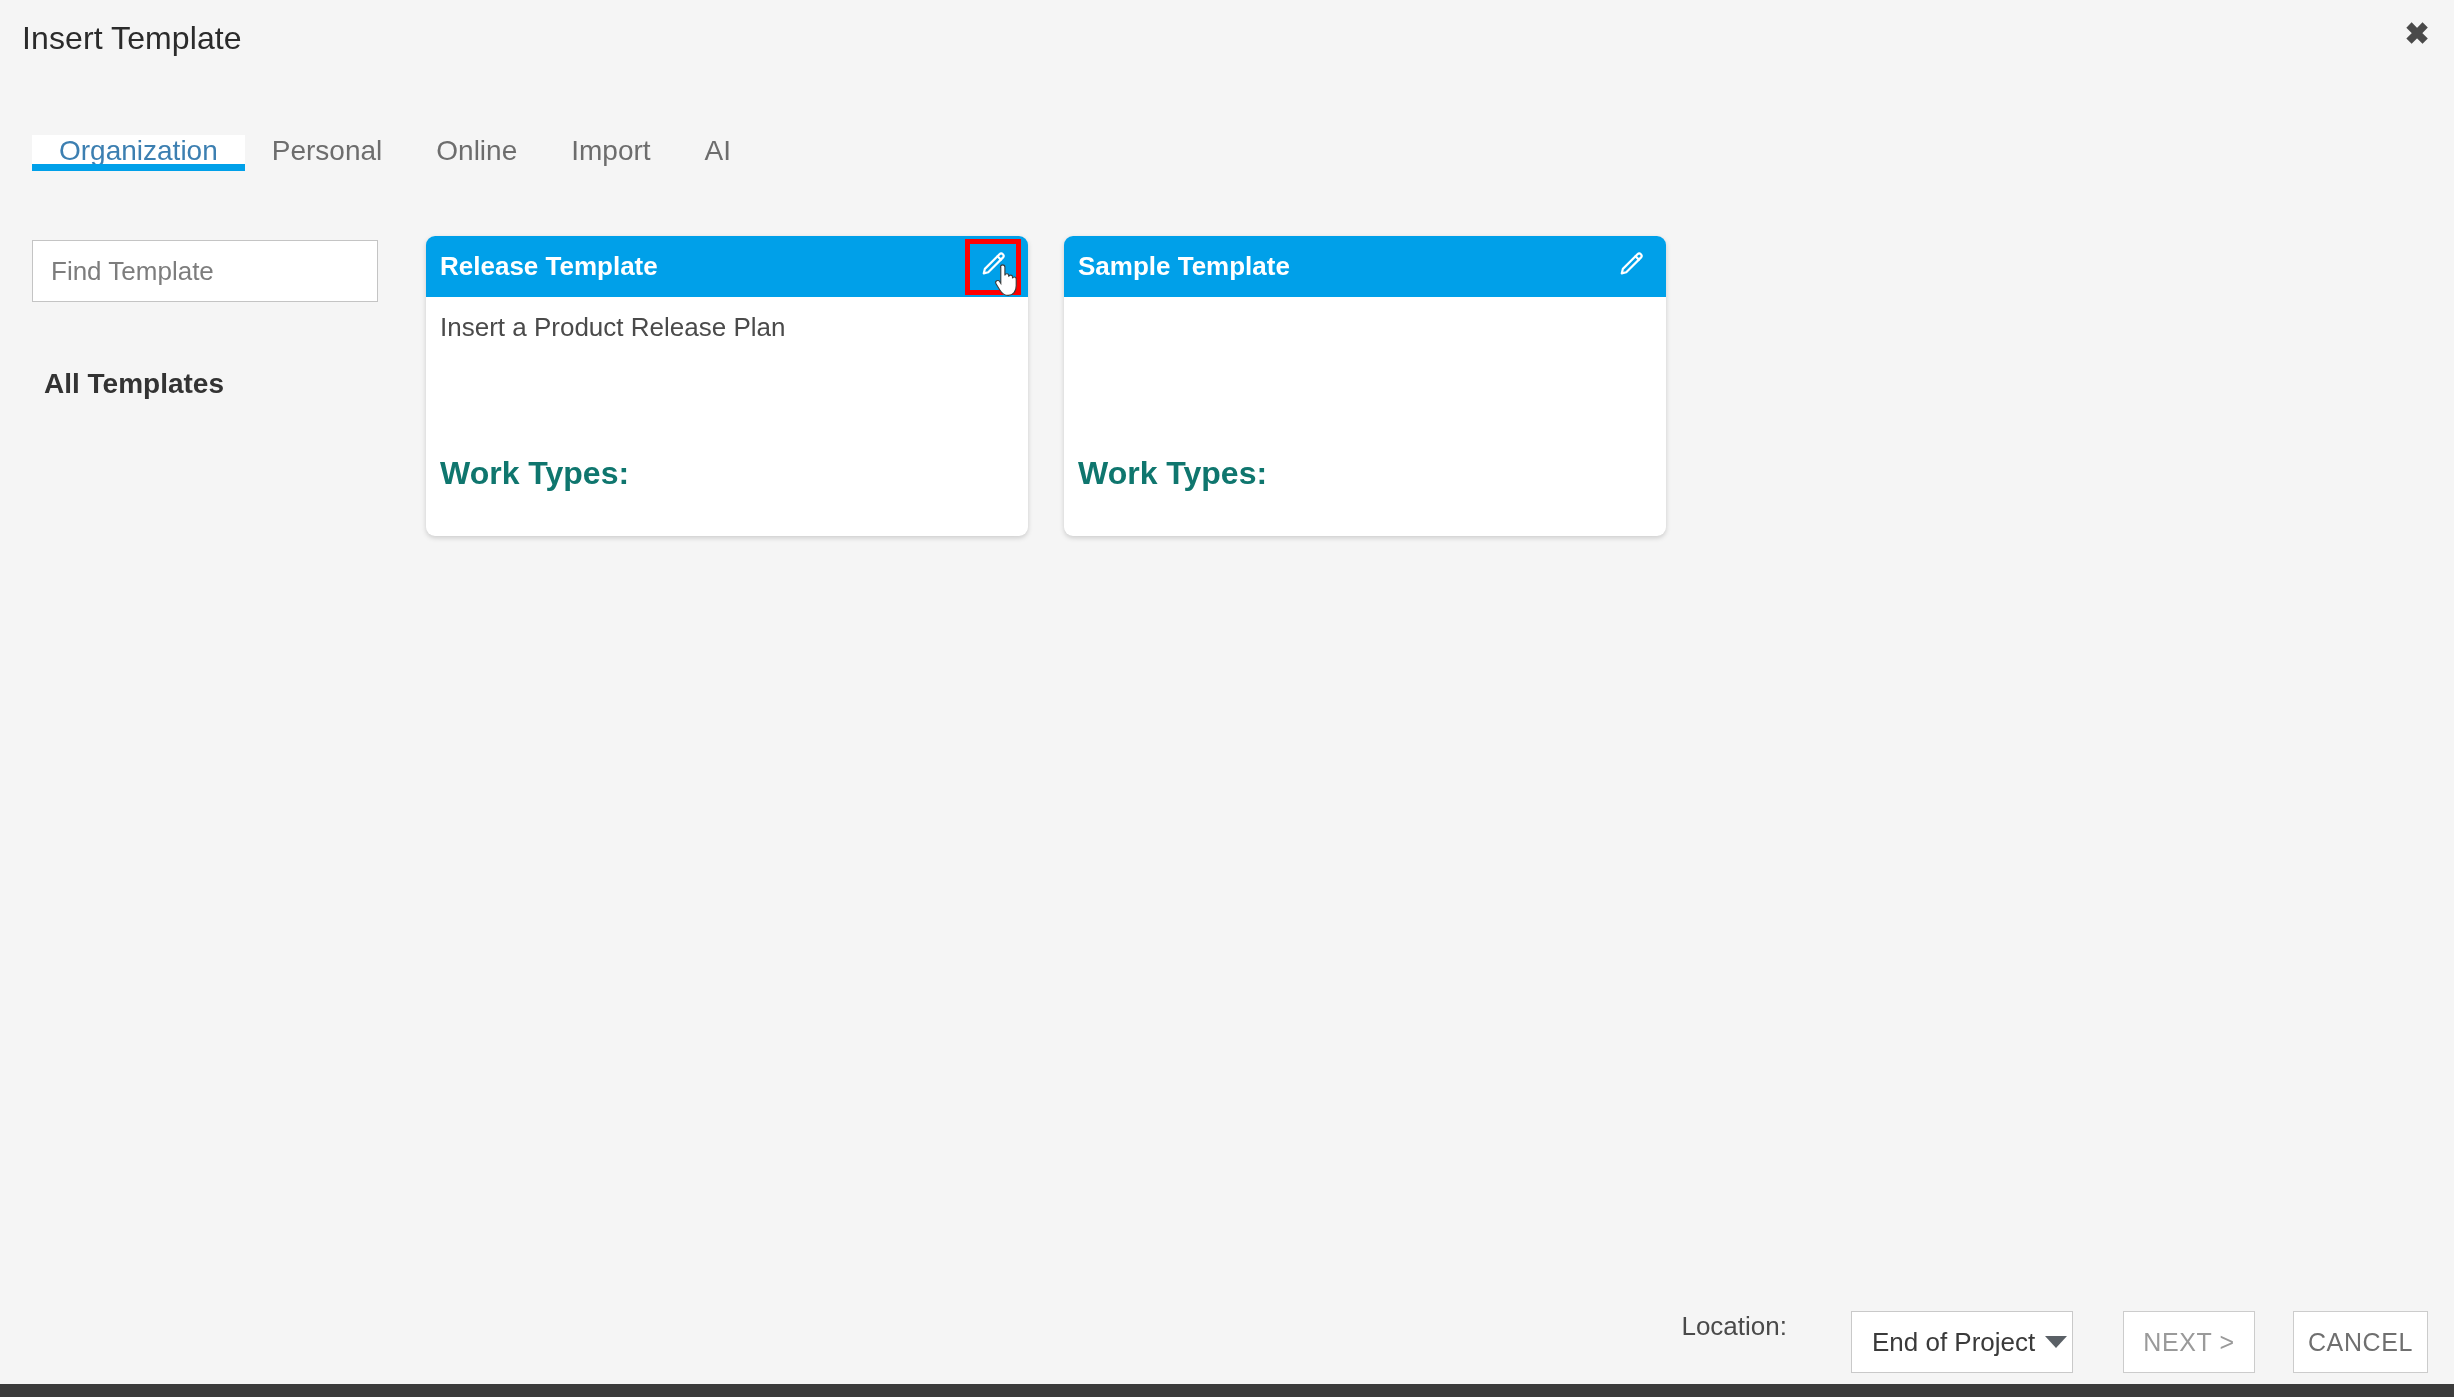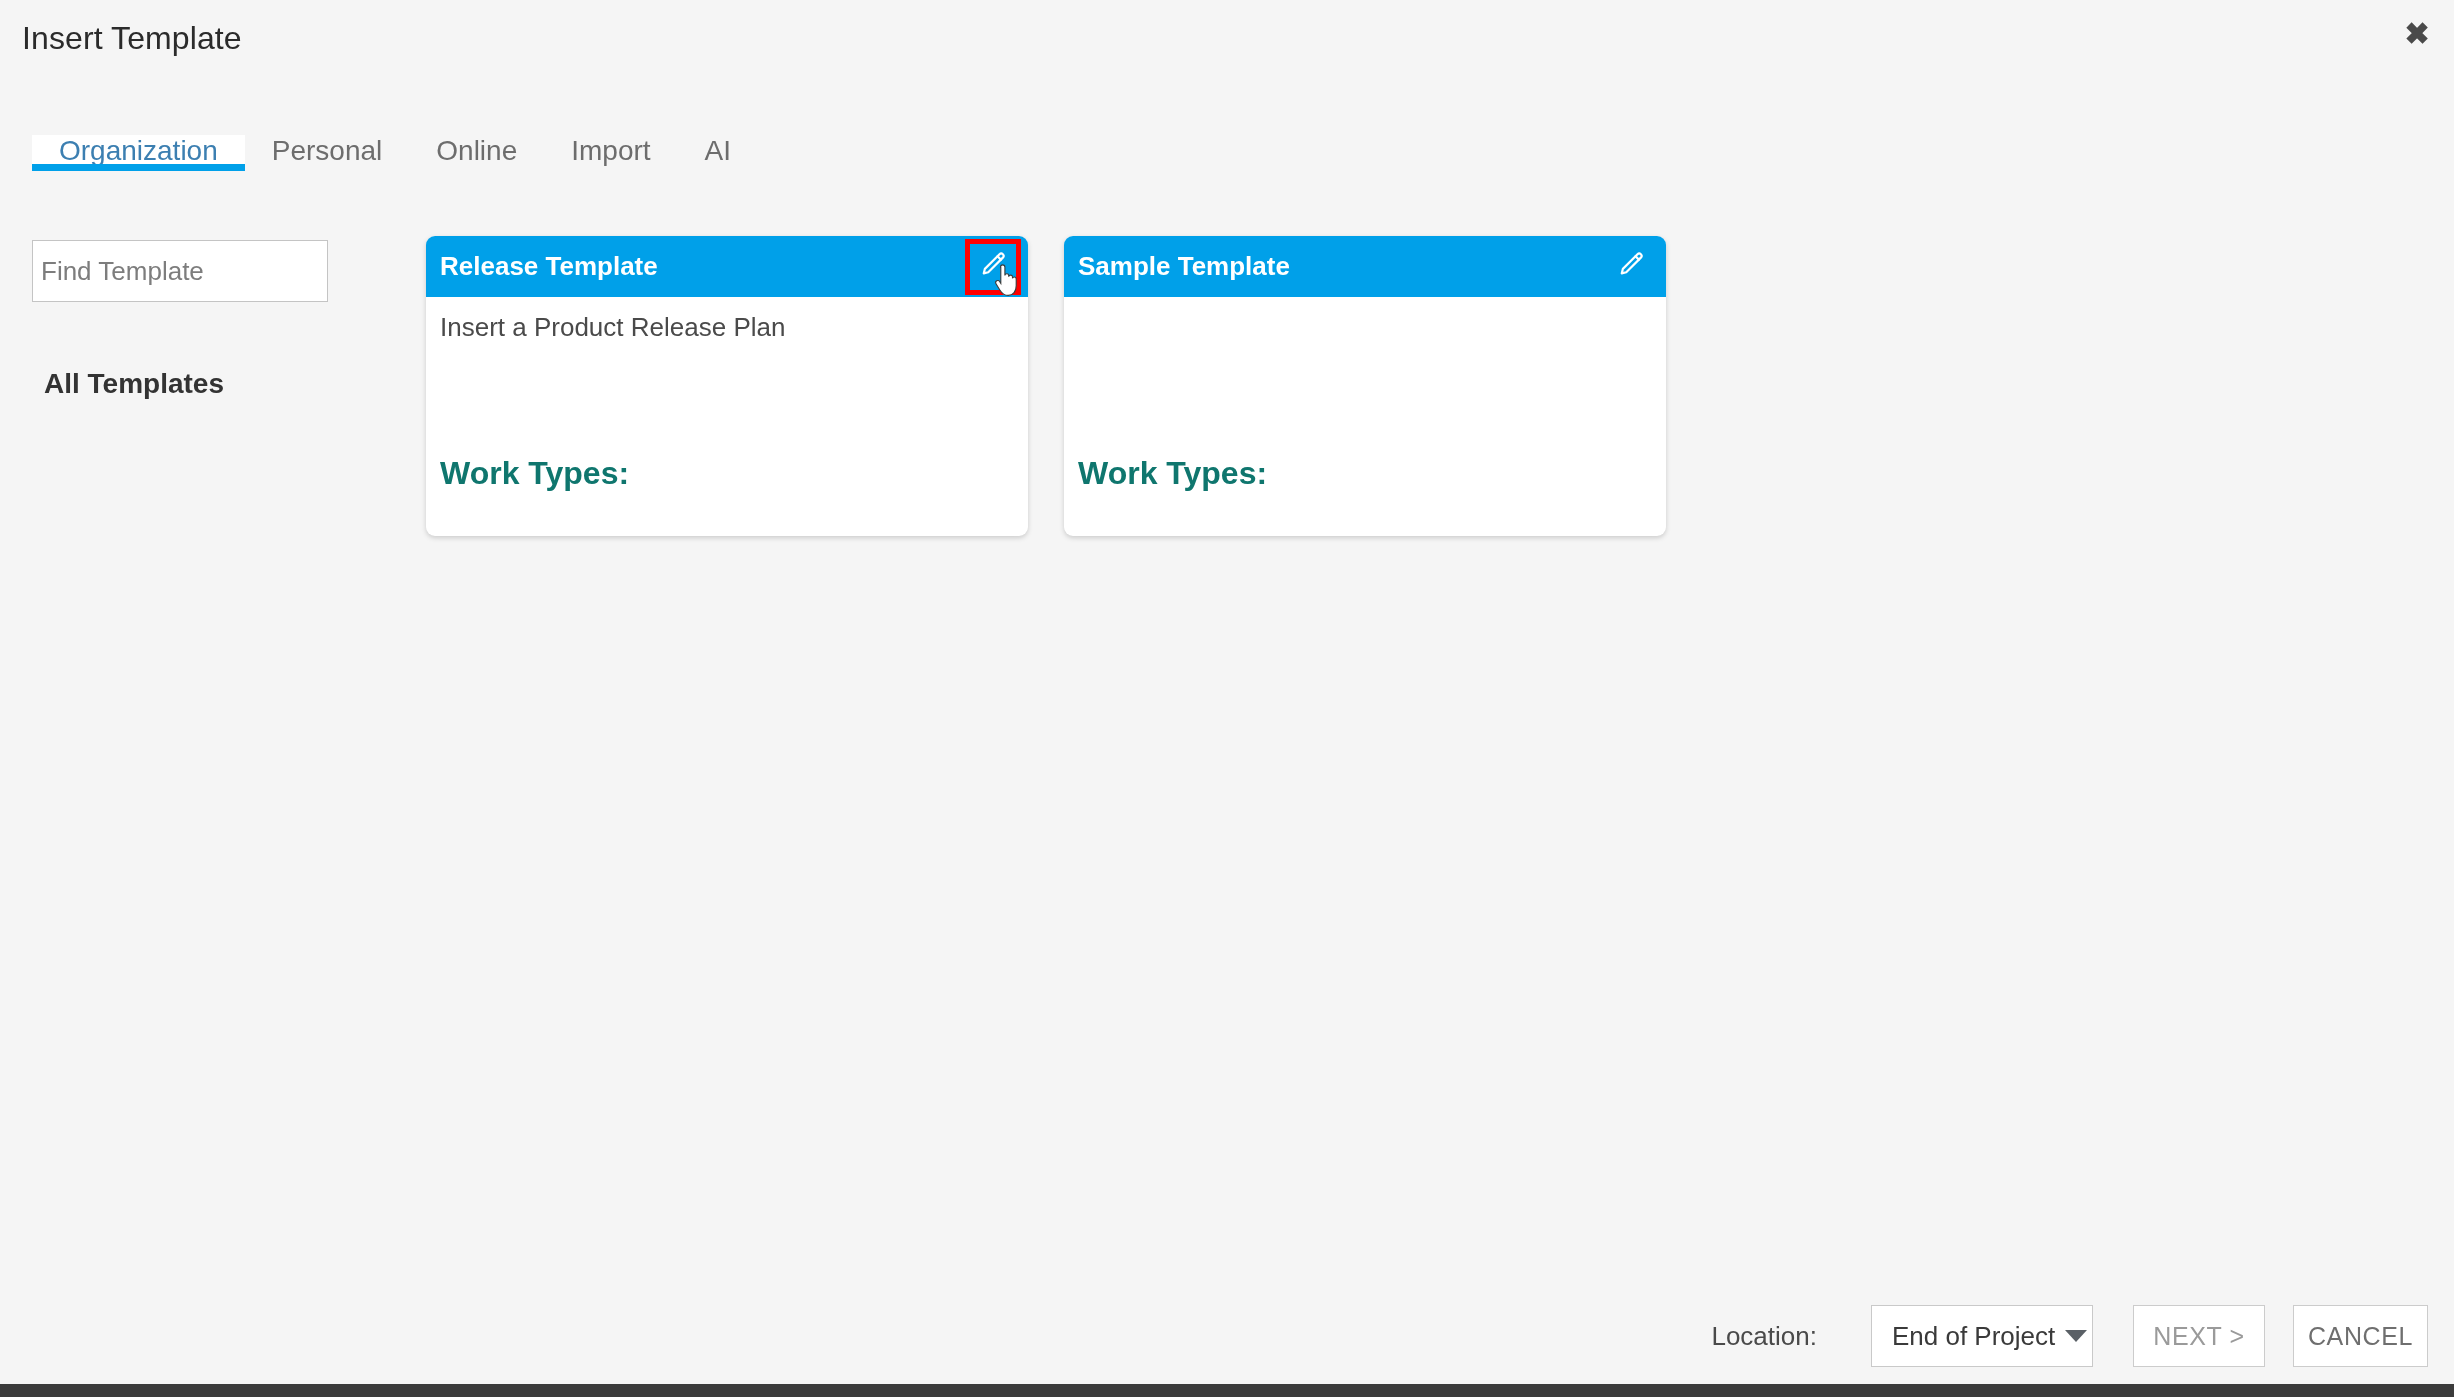--- a/index.html
+++ b/index.html
@@ -86,26 +86,26 @@
   }
 
   
   .side-panel {
     position: absolute;
     top: 240px;
     left: 32px;
     width: 340px;
   }
   .find-template-input {
-    width: 296px;
+    width: 346px;
     height: 62px;
     border: 1px solid #c4c4c4;
     background: #ffffff;
     font-size: 26px;
-    padding: 0 8px;
+    padding: 0 18px;
     color: #3a3a3a;
     font-family: "Liberation Sans", sans-serif;
     outline: none;
   }
   .find-template-input::placeholder { color: #7d7d7d; }
   .all-templates-label {
     margin-top: 66px;
     font-size: 28px;
     font-weight: 700;
     color: #333333;
@@ -190,26 +190,25 @@
     left: 22px;
     top: 20px;
     width: 26px;
     height: 34px;
     pointer-events: none;
   }
 
   
   .bottom-bar {
     position: absolute;
-    bottom: 26px;
+    bottom: 16px;
     right: 26px;
     height: 70px;
     display: flex;
-    align-items: center;
-    gap: 2px;
+    gap: 12px;
   }
   .location-label {
     font-size: 26px;
     color: #4a4a4a;
     margin-right: 52px;
     white-space: nowrap;
   }
   .location-select {
     width: 222px;
     height: 62px;

